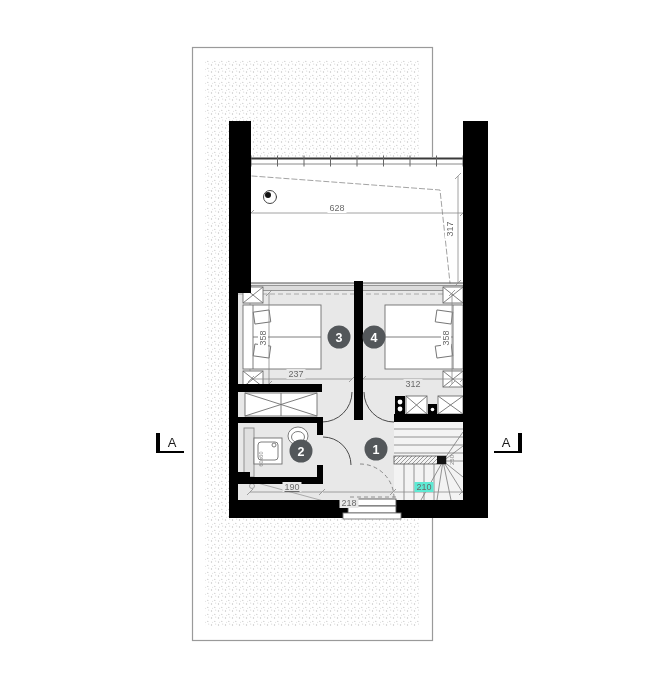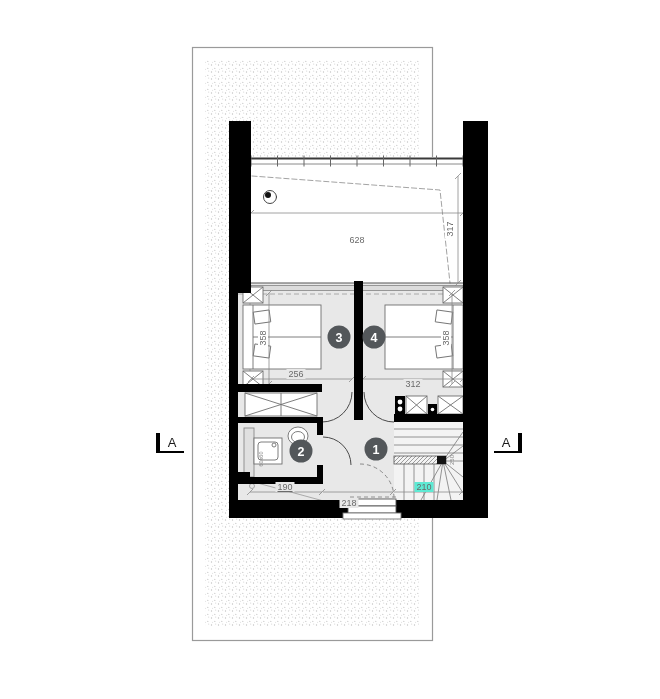--- a/index.html
+++ b/index.html
@@ -224,27 +224,27 @@
   </g>
 
   <g fill="#ffffff" stroke="#555" stroke-width="0.9">
     <line x1="350" y1="497" x2="396" y2="497" stroke-dasharray="4,3" stroke="#888"></line>
     <rect x="348" y="499" width="48" height="7"></rect>
     <rect x="348" y="506" width="48" height="7"></rect>
     <rect x="343" y="513" width="58" height="6" stroke="#777"></rect>
   </g>
 </svg>
 
-<div class="lbl bg-white" style="left:357px;top:208px;margin-top:32px;">628</div>
+<div class="lbl bg-white" style="left:337px;top:208px;">628</div>
 <div class="lbl rot bg-white" style="left:450px;top:229px;">317</div>
-<div class="lbl bg-floor" style="left:296px;top:374px;">256</div>
+<div class="lbl bg-floor" style="left:296px;top:374px;">237</div>
 <div class="lbl bg-floor" style="left:413px;top:384px;">312</div>
 <div class="lbl rot bg-white" style="left:263px;top:338px;">358</div>
 <div class="lbl rot bg-white" style="left:446px;top:338px;">358</div>
-<div class="lbl bg-floor" style="left:285px;top:487px;text-decoration:underline;">190</div>
+<div class="lbl bg-floor" style="left:292px;top:487px;text-decoration:underline;">190</div>
 <div class="lbl bg-floor" style="left:349px;top:487px;margin-top:16px;">218</div>
 <div class="lbl bg-stair" style="left:424px;top:487px;">210</div>
 <div class="lbl rot tiny" style="left:452px;top:460px;">250</div>
 <div class="lbl rot micro" style="left:261px;top:459px;">60x60</div>
 
 <div class="room-badge" style="left:376px;top:449px;">1</div>
 <div class="room-badge" style="left:301px;top:451px;">2</div>
 <div class="room-badge" style="left:339px;top:337px;">3</div>
 <div class="room-badge" style="left:374px;top:337px;">4</div>
 

